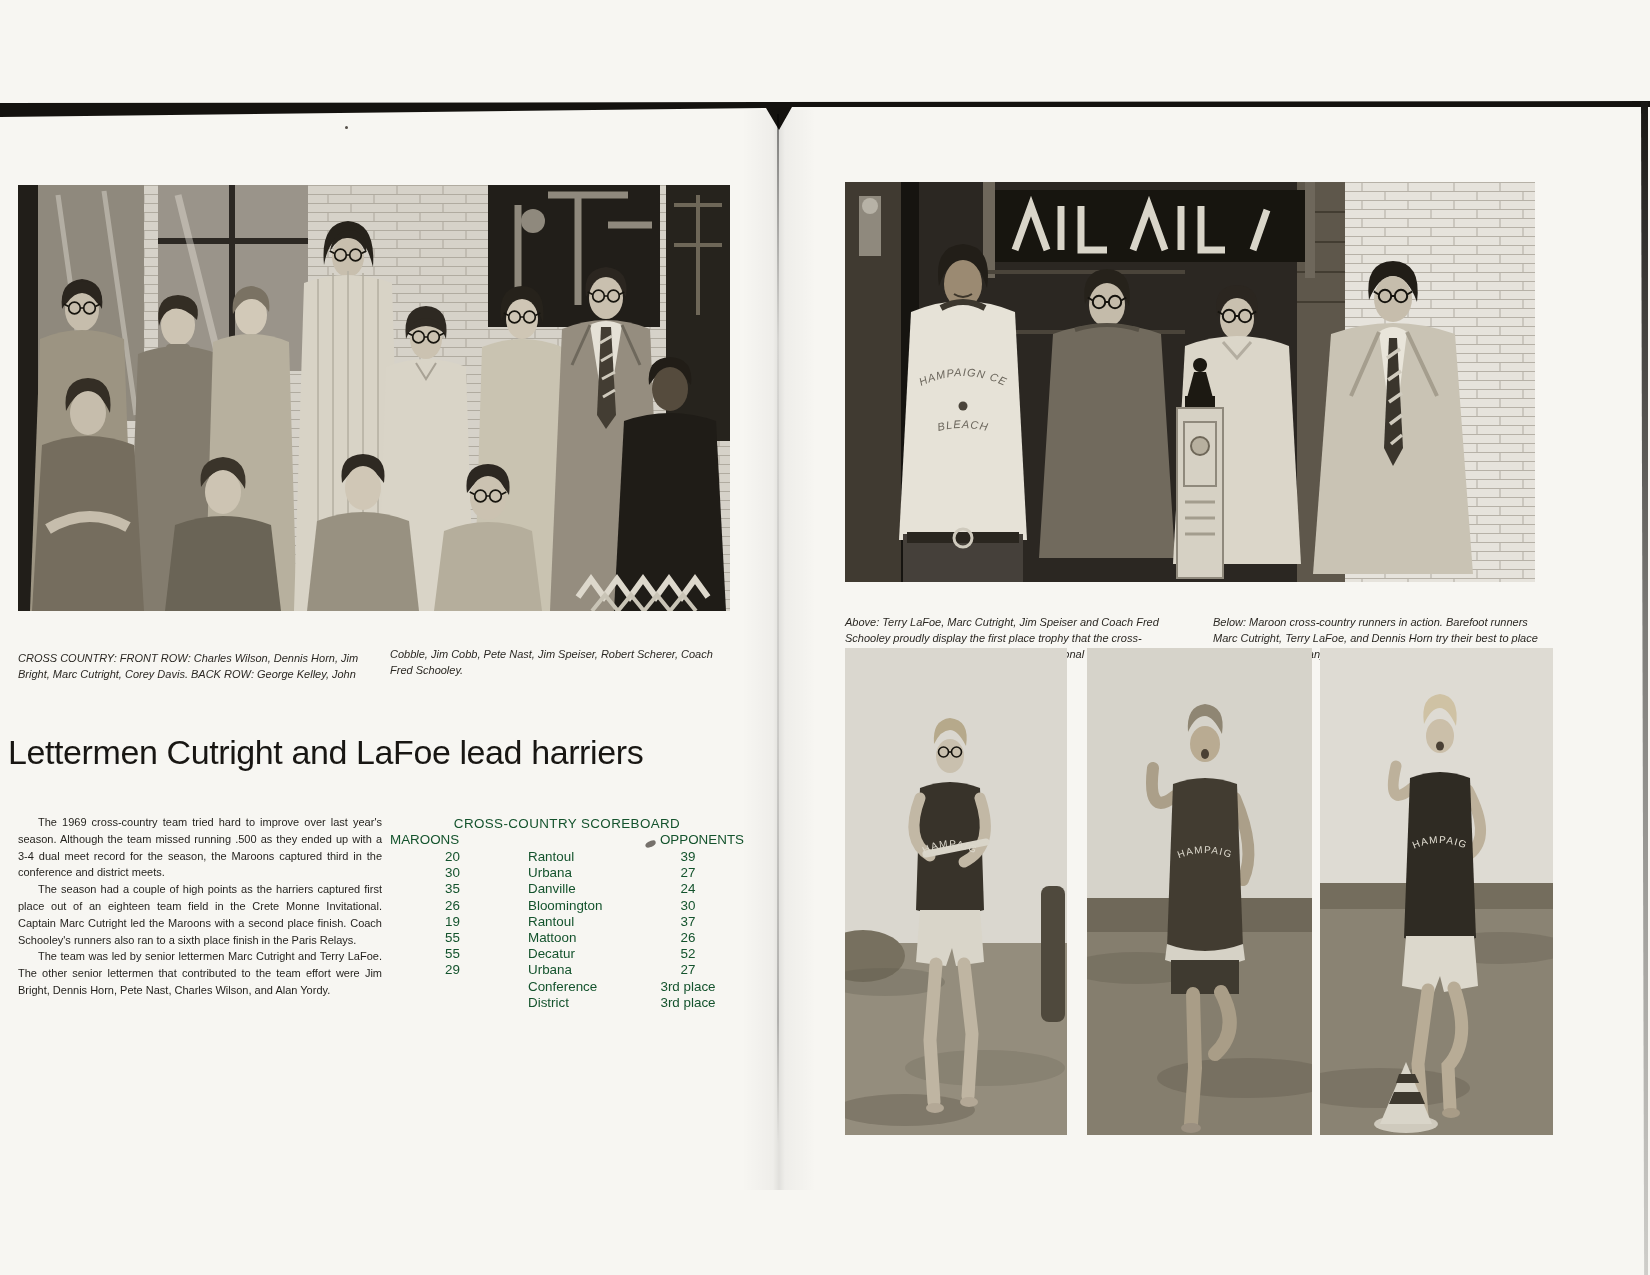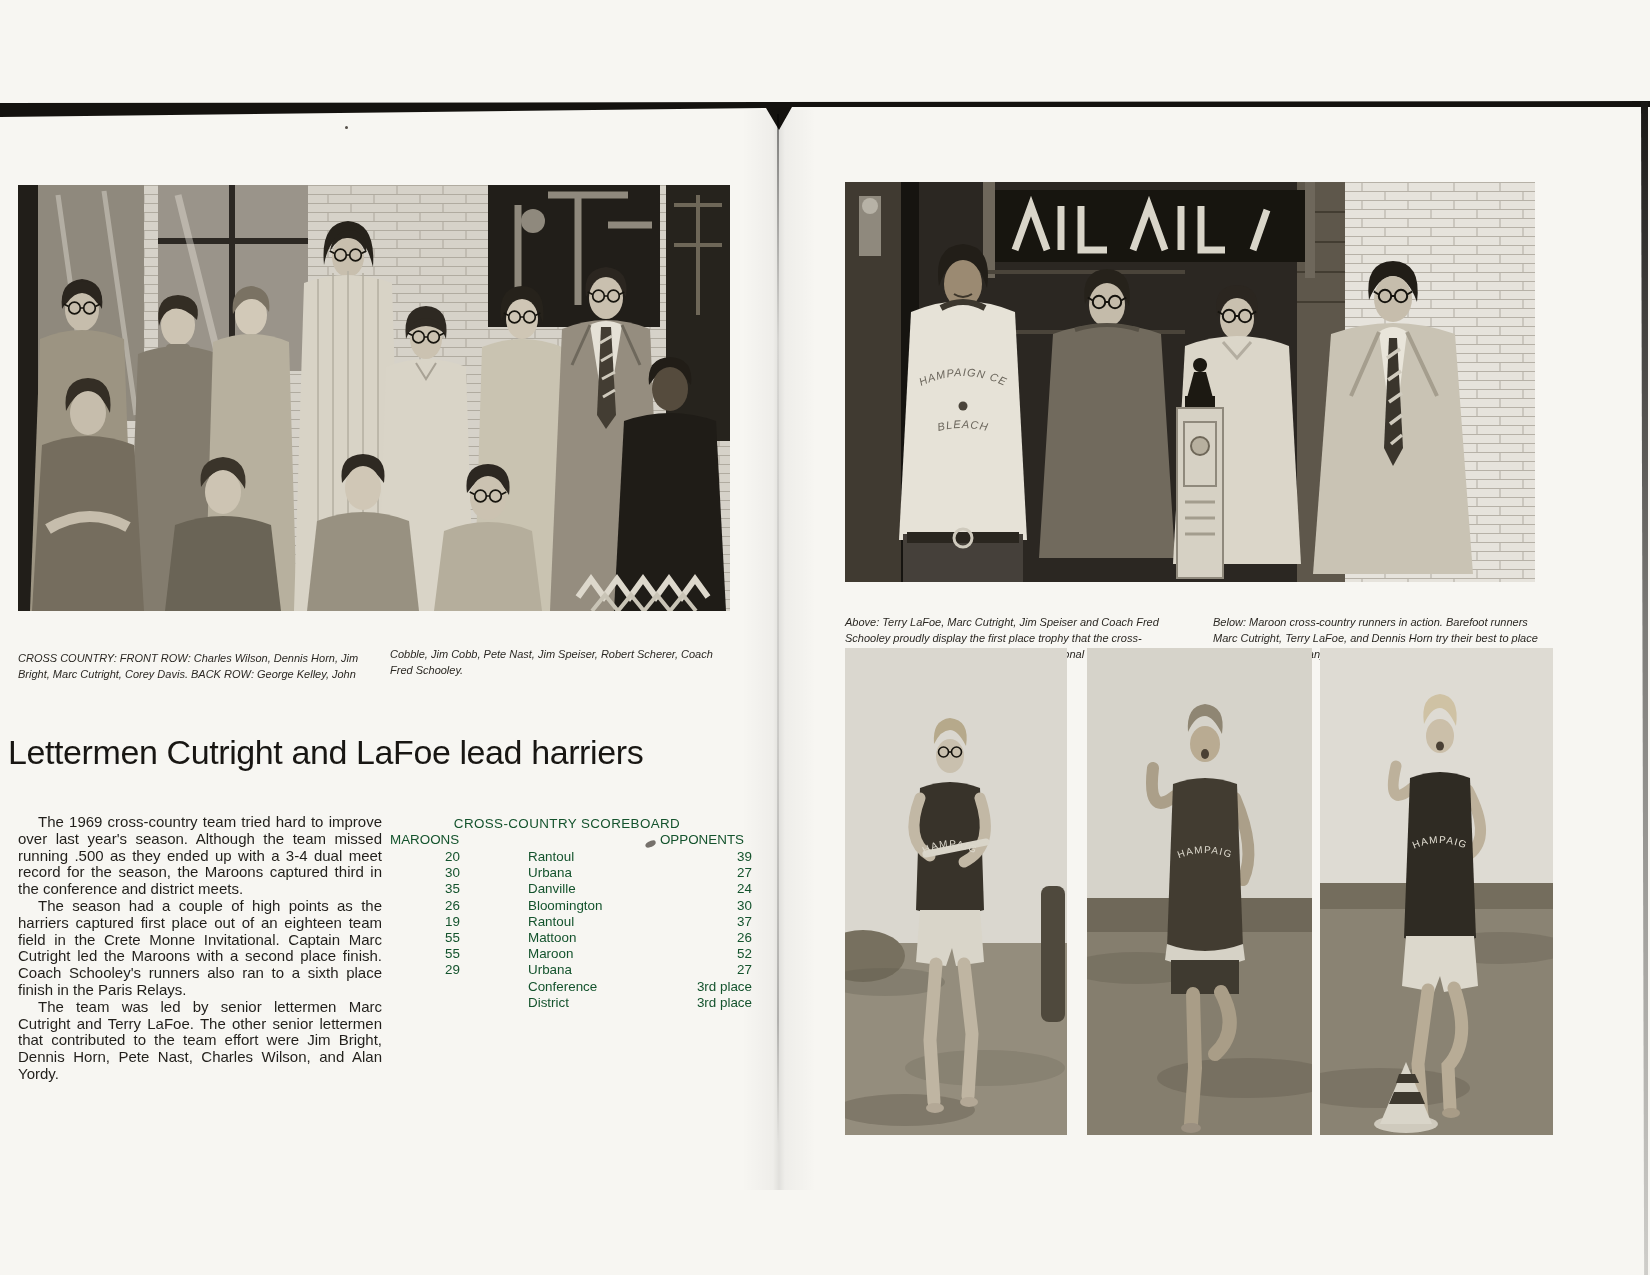--- a/index.html
+++ b/index.html
@@ -21,34 +21,34 @@
     background:linear-gradient(rgba(0,0,0,.45),rgba(0,0,0,.06) 22%,rgba(0,0,0,.10) 60%,rgba(0,0,0,.22) 88%,rgba(0,0,0,0));}
   .speck{position:absolute;background:#55504a;border-radius:50%;}
 
   .photo{position:absolute;display:block;}
   .photo svg{display:block;width:100%;height:100%;}
 
   
   .caption{position:absolute;font-style:italic;font-size:11px;line-height:16px;color:#2b2823;margin-top:12px;}
   .headline{position:absolute;left:8px;top:710px;width:680px;font-size:34px;letter-spacing:-.4px;
     font-weight:500;color:#181613;}
-  .bodycopy{position:absolute;left:18px;top:814px;width:364px;font-size:15px;line-height:16.8px;
+  .bodycopy{position:absolute;left:18px;top:814px;width:364px;font-size:11px;line-height:16.8px;
     text-align:justify;color:#211f1b;}
   .bodycopy p{margin:0;text-indent:20px;}
 
   
   .scoreboard{position:absolute;left:388px;top:816px;width:358px;font-size:13.4px;color:#14532d;}
   .sb-title{text-align:center;letter-spacing:.4px;}
   .sb-header{position:relative;height:17px;margin-top:1px;}
   .sb-header .hl{position:absolute;left:2px;top:0;}
   .sb-header .hr{position:absolute;right:2px;top:0;}
   .sb-row{position:relative;height:16.2px;}
   .sb-row .c1{position:absolute;left:0;top:0;width:72px;text-align:right;}
   .sb-row .c2{position:absolute;left:140px;top:0;}
-  .sb-row .c3{position:absolute;left:260px;top:0;width:104px;text-align:right;}
+  .sb-row .c3{position:absolute;left:248px;top:0;width:104px;text-align:center;}
 </style>
 </head>
 <body>
 
 <div class="sheet">
 
   <div class="top-edge"></div>
   <div class="right-edge"></div>
   <div class="gutter-shade"></div>
   <div class="gutter-crease"></div>
@@ -212,21 +212,21 @@
       <span class="c2">Rantoul</span>
       <span class="c3">37</span>
     </div>
     <div class="sb-row">
       <span class="c1">55</span>
       <span class="c2">Mattoon</span>
       <span class="c3">26</span>
     </div>
     <div class="sb-row">
       <span class="c1">55</span>
-      <span class="c2">Maroon</span>
+      <span class="c2">Decatur</span>
       <span class="c3">52</span>
     </div>
     <div class="sb-row">
       <span class="c1">29</span>
       <span class="c2">Urbana</span>
       <span class="c3">27</span>
     </div>
     <div class="sb-row">
       <span class="c1"></span>
       <span class="c2">Conference</span>

